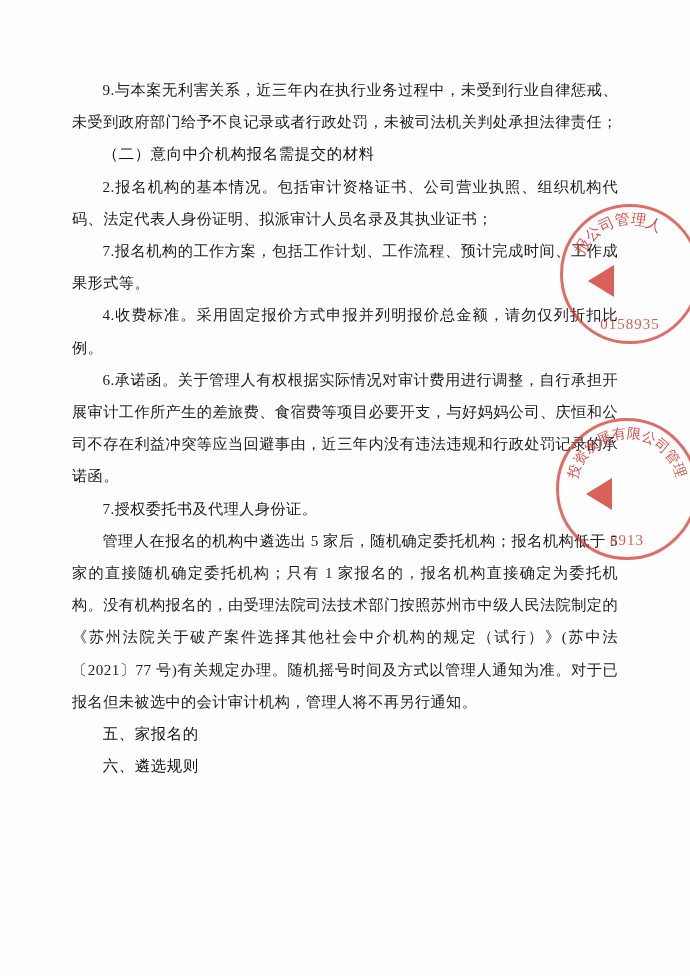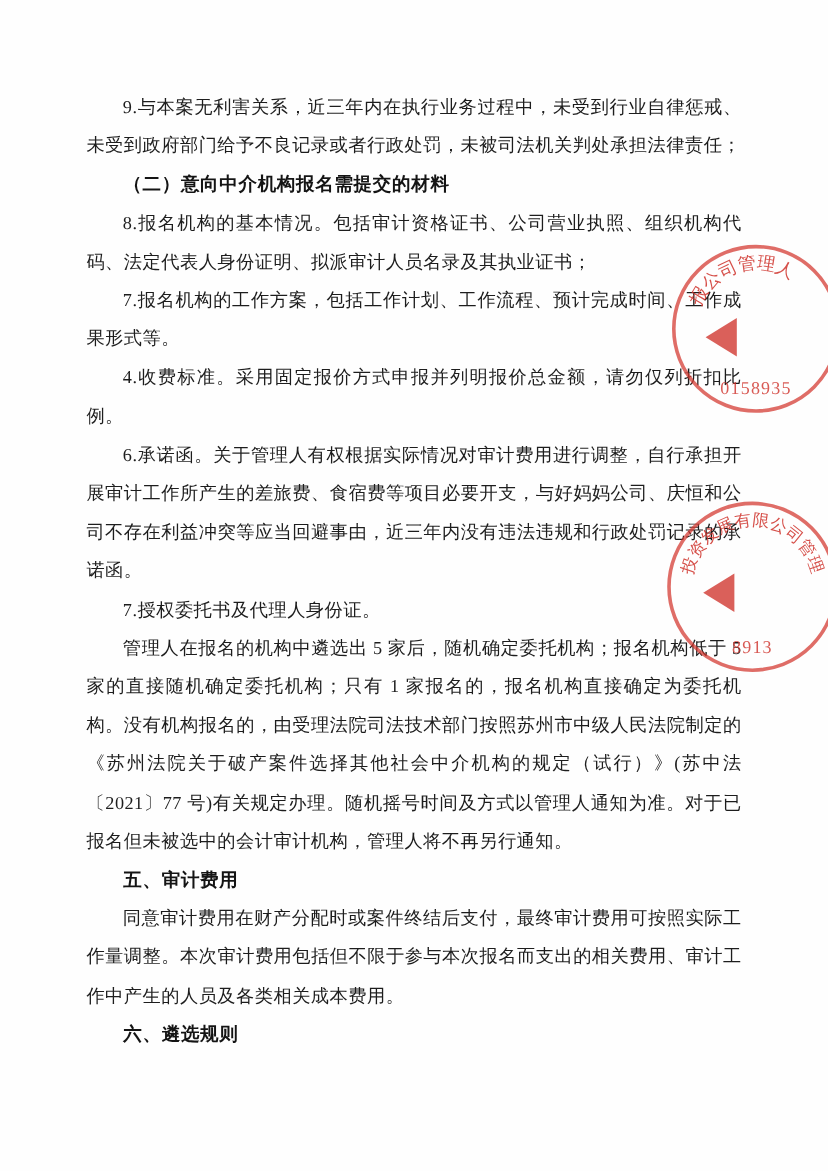--- a/index.html
+++ b/index.html
@@ -36,21 +36,21 @@
     letter-spacing: 0.4px;
     color: #1d1d1d;
   }
   p.indent2 {
     text-indent: 2em;
   }
   p.heading {
     margin: 0;
     font-size: 15.4px;
     line-height: 32.2px;
-    font-weight: bold;
+    font-weight: normal;
     text-indent: 2em;
     letter-spacing: 0.6px;
     color: #141414;
   }
   
   .seal {
     position: absolute;
     z-index: 5;
     pointer-events: none;
   }
@@ -139,36 +139,35 @@
     <div class="numline">8913</div>
   </div>
   <div class="arrow-mark" id="arrow-2"></div>
 
   <div class="doc-body">
 
     <p class="para indent2">9.与本案无利害关系，近三年内在执行业务过程中，未受到行业自律惩戒、未受到政府部门给予不良记录或者行政处罚，未被司法机关判处承担法律责任；</p>
 
     <p class="heading">（二）意向中介机构报名需提交的材料</p>
 
-    <p class="para indent2">8.报名机构的基本情况。包括审计资格证书、公司营业执照、组织机构代码、法定代表人身份证明、拟派审计人员名录及其执业证书；</p>
+    <p class="para indent2">2.报名机构的基本情况。包括审计资格证书、公司营业执照、组织机构代码、法定代表人身份证明、拟派审计人员名录及其执业证书；</p>
 
 
     <p class="para indent2">7.报名机构的工作方案，包括工作计划、工作流程、预计完成时间、工作成果形式等。</p>
 
     <p class="para indent2">4.收费标准。采用固定报价方式申报并列明报价总金额，请勿仅列折扣比例。</p>
 
     <p class="para indent2">6.承诺函。关于管理人有权根据实际情况对审计费用进行调整，自行承担开展审计工作所产生的差旅费、食宿费等项目必要开支，与好妈妈公司、庆恒和公司不存在利益冲突等应当回避事由，近三年内没有违法违规和行政处罚记录的承诺函。</p>
 
     <p class="para indent2">7.授权委托书及代理人身份证。</p>
 
 
     <p class="para indent2">管理人在报名的机构中遴选出 5 家后，随机确定委托机构；报名机构低于 5 家的直接随机确定委托机构；只有 1 家报名的，报名机构直接确定为委托机构。没有机构报名的，由受理法院司法技术部门按照苏州市中级人民法院制定的《苏州法院关于破产案件选择其他社会中介机构的规定（试行）》(苏中法〔2021〕77 号)有关规定办理。随机摇号时间及方式以管理人通知为准。对于已报名但未被选中的会计审计机构，管理人将不再另行通知。</p>
 
-    <p class="heading">五、审计费用</p>
+    <p class="heading">五、家报名的</p>
 
-    <p class="para indent2">同意审计费用在财产分配时或案件终结后支付，最终审计费用可按照实际工作量调整。本次审计费用包括但不限于参与本次报名而支出的相关费用、审计工作中产生的人员及各类相关成本费用。</p>
 
     <p class="heading">六、遴选规则</p>
 
     <p class="para indent2"></p>
 
   </div>
 </div>
 
 </body></html>

